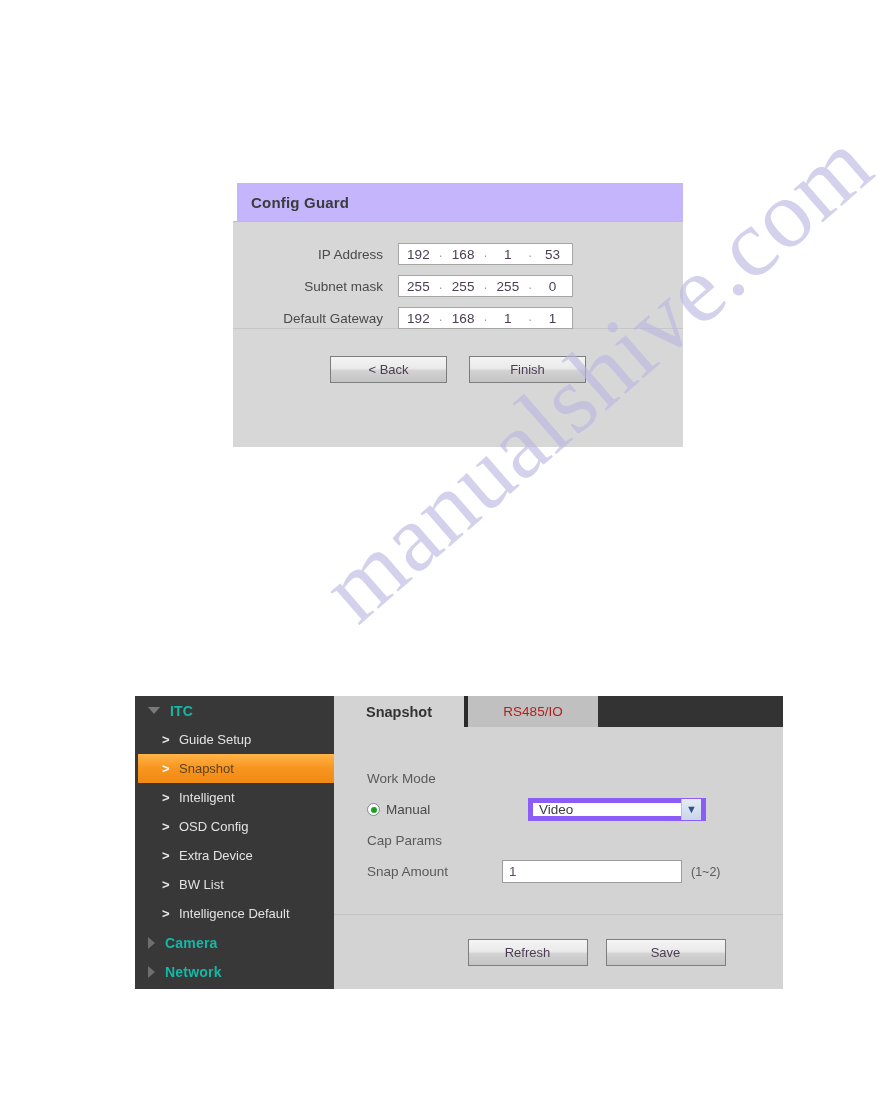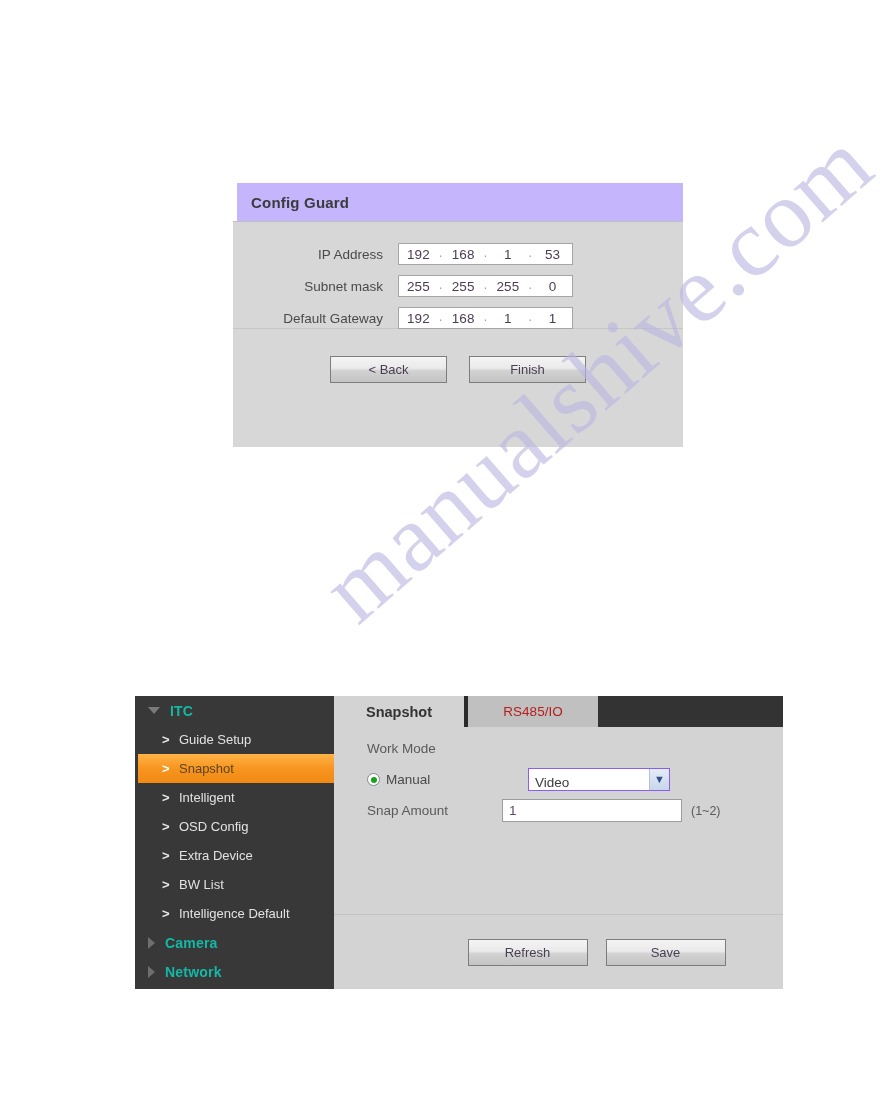--- a/index.html
+++ b/index.html
@@ -254,21 +254,21 @@
     background: #c0c0c0;
     color: #b91c1c;
     font-size: 13.5px;
     border-left: 4px solid #2b2b2b;
   }
   .tab-rest { flex: 1; background: #333333; }
 
   #form-area {
     flex: 1;
     background: #d3d3d3;
-    padding-top: 6px;
+    padding-top: 36px;
     box-sizing: border-box;
     border-bottom: 1px solid #c2c2c2;
   }
   .frow {
     display: flex;
     align-items: center;
     height: 31px;
     padding-left: 33px;
     box-sizing: border-box;
   }
@@ -308,26 +308,26 @@
     margin: -3px 0 0 -3px;
     border-radius: 50%;
     background: #19a319;
   }
   .radio .rlabel {
     font-size: 13.5px;
     color: #4a4a4a;
     margin-left: 6px;
   }
   .select-box {
-    width: 142px;
+    width: 178px;
     height: 23px;
     background: #ffffff;
-    border: 1px solid #8b5cf6;
-    display: flex;
-    align-items: flex-end;
+    border: 5px solid #8b5cf6;
+    display: flex;
+    align-items: center;
     box-sizing: border-box;
     margin-left: 26px;
     cursor: pointer;
   }
   .select-box .sel-value {
     flex: 1;
     padding-left: 6px;
     font-size: 13.5px;
     color: #3c3c3c;
   }
@@ -525,20 +525,23 @@
           </span>
         </div>
         <div class="select-box">
           <span class="sel-value">Video</span>
           <span class="sel-arrow">
             <span>▼</span>
           </span>
         </div>
       </div>
 
+      <div class="frow">
+        <span class="section-label">Cap Params</span>
+      </div>
 
       <div class="frow">
         <span class="flabel">Snap Amount</span>
         <div class="text-input" style="margin-left:0;">
           <span class="tval">1</span>
         </div>
         <span class="hint">(1~2)</span>
       </div>
 
 

